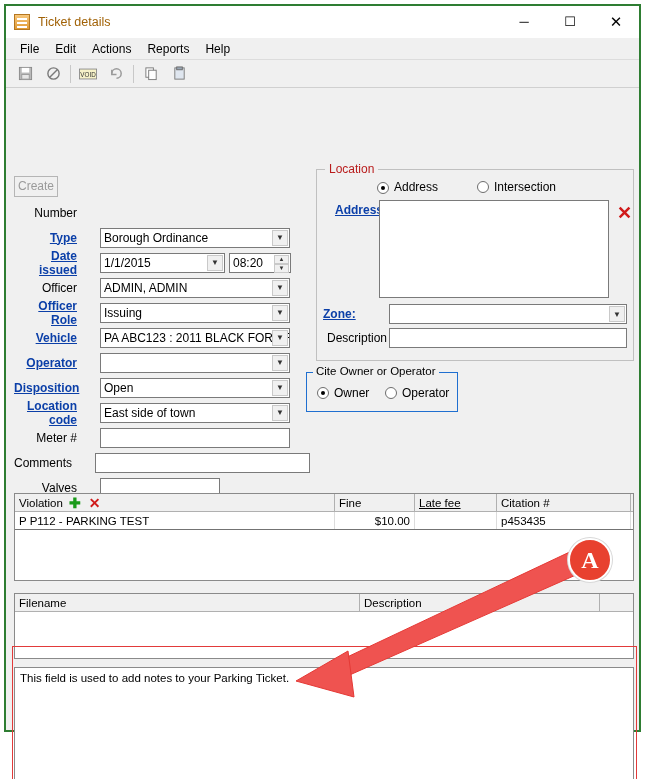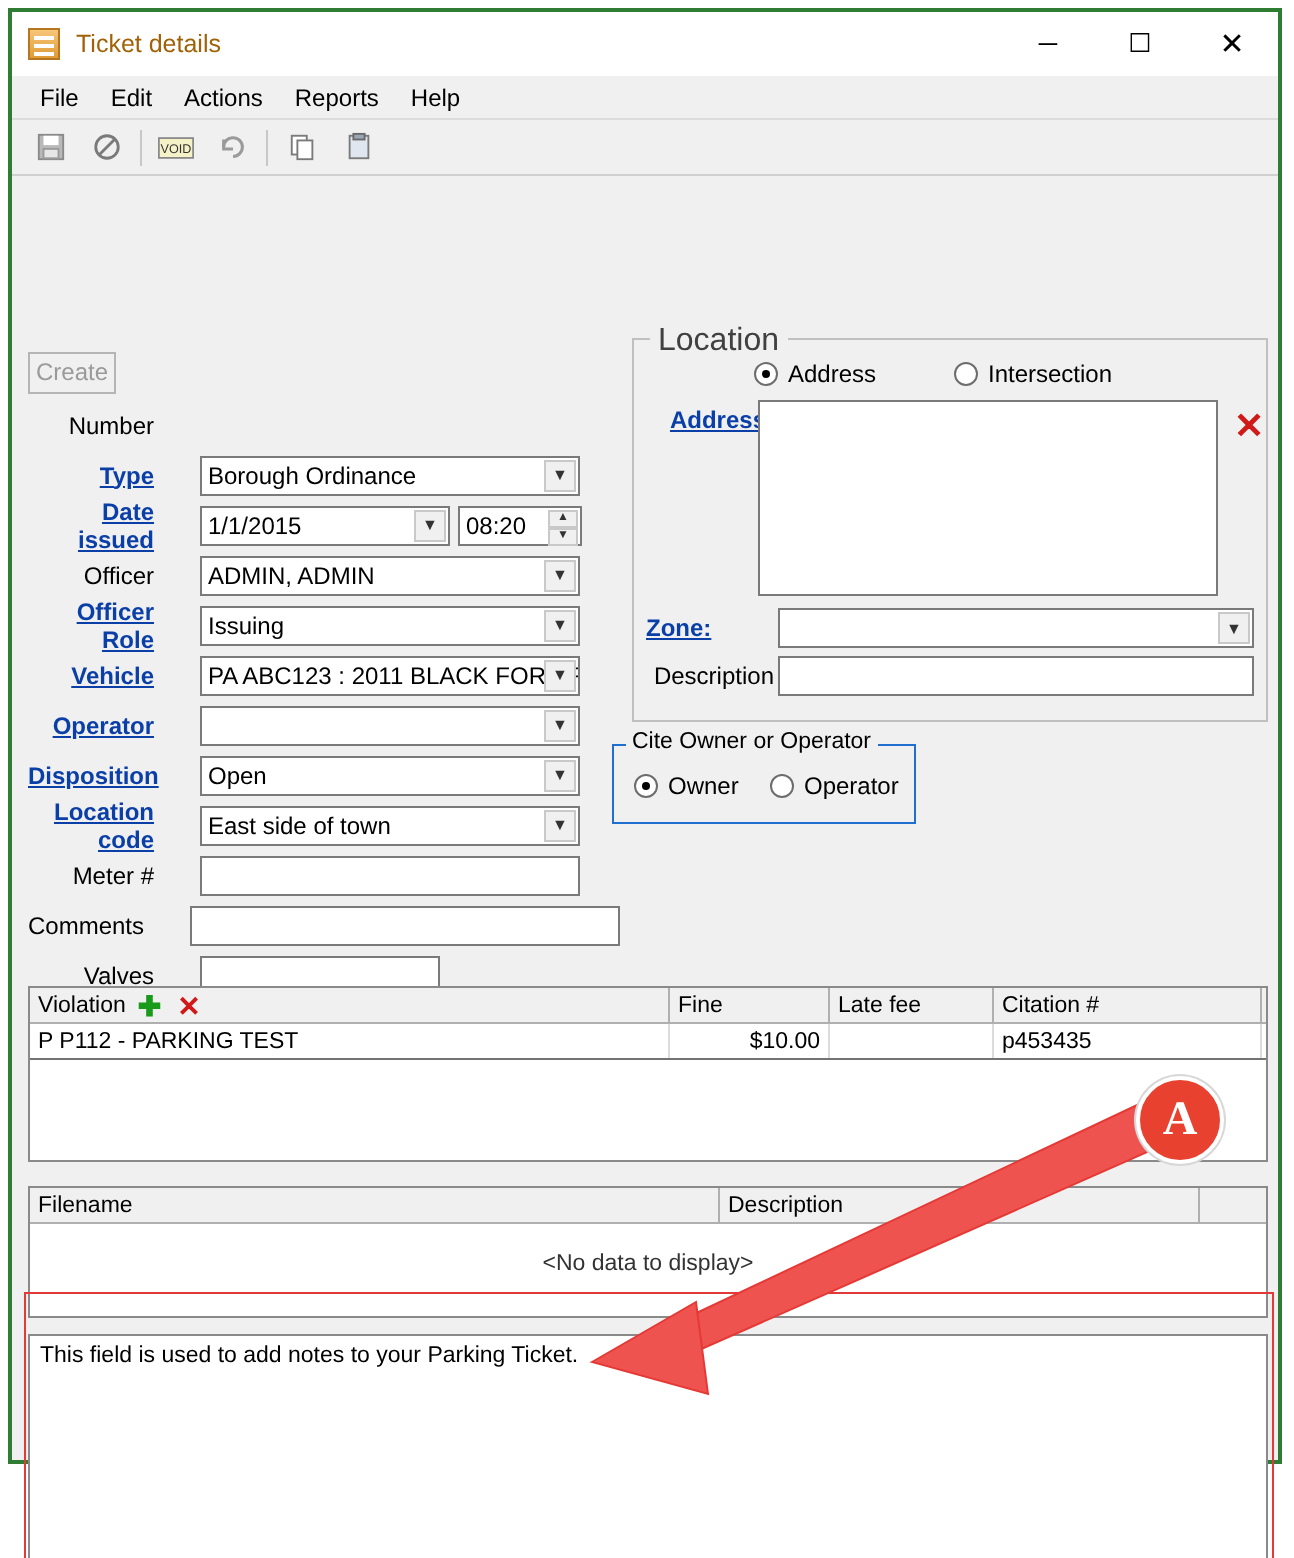--- a/index.html
+++ b/index.html
@@ -136,21 +136,21 @@
     margin-right: 10px;
   }
 
   
   #location-group {
     position:absolute; left:310px; top:80px; width:318px; height:192px;
     border:1px solid #c0c0c0;
   }
   #location-group .grp-title {
     position:absolute; left:8px; top:-8px; background:#f0f0f0;
-    padding: 0 4px; font-size:16px; color:#404040;
+    padding: 0 4px; font-size:12px; color:#b91c1c;
   }
   .radio {
     display:inline-flex; align-items:center; gap:5px; font-size:12px;
   }
   .radio .dot {
     width:12px; height:12px; border-radius:50%;
     border:1px solid #6d6d6d; background:#fff;
     display:inline-block; position:relative;
   }
   .radio.checked .dot:after{
@@ -176,21 +176,21 @@
   }
   .grid-head {
     display:flex; height:18px; background:#f0f0f0;
     border-bottom:1px solid #b0b0b0; font-size:11.5px;
   }
   .grid-head .cell { border-right:1px solid #b0b0b0; padding:2px 4px; display:flex; align-items:center; }
   .grid-row { display:flex; height:18px; font-size:11.5px; border-bottom:1px solid #737373; }
   .grid-row .cell { border-right:1px solid #dcdcdc; padding:2px 4px; display:flex; align-items:center; }
   .c-violation { width: 320px; }
   .c-fine { width: 80px; justify-content:flex-end; }
-  .c-late { width: 82px; }
+  .c-late { width: 82px; text-decoration: underline; }
   .c-citation { width: 134px; }
 
   .add-icon { color:#1a9a1a; font-weight:bold; font-size:14px; margin-left:6px; }
   .del-icon { color:#d01a1a; font-weight:bold; font-size:14px; margin-left:8px; }
 
   
   #attach-grid {
     position:absolute; left:8px; top:504px; width:620px; height:66px;
     border:1px solid #8a8a8a; background:#fff;
   }
@@ -396,21 +396,21 @@
               <div>▲</div>
               <div>▼</div>
             </span>
         </div>
       </div>
     </div>
 
     <div id="location-group">
       <div class="grp-title">Location</div>
 
-      <div style="position:absolute; left:60px; top:10px;" class="radio checked">
+      <div style="position:absolute; left:60px; top:10px;align-items:flex-end;" class="radio checked">
         <span class="dot"></span>
         <span>Address</span>
       </div>
       <div style="position:absolute; left:160px; top:10px;" class="radio">
         <span class="dot"></span>
         <span>Intersection</span>
       </div>
 
       <div style="position:absolute; left:6px; top:33px; width:64px; text-align:right; color:#0b3fa8; text-decoration:underline; font-weight:bold;">Address:</div>
       <div style="position:absolute; left:62px; top:30px; width:230px; height:98px; border:1px solid #7a7a7a; background:#fff;"></div>
@@ -455,21 +455,20 @@
         <div class="cell c-late"></div>
         <div class="cell c-citation">p453435</div>
       </div>
     </div>
 
     <div id="attach-grid">
       <div class="grid-head">
         <div class="cell c-filename">Filename</div>
         <div class="cell c-description">Description</div>
       </div>
-      <div id="no-data">&lt;No data to display&gt;</div>
     </div>
 
     <div id="notes-highlight"></div>
     <div id="notes-box">This field is used to add notes to your Parking Ticket.</div>
 
     <div id="callout">
       <svg width="340" height="175" viewBox="0 0 340 175">
         <g>
           <polygon points="300,20 318,38 60,152 50,138" fill="#ef5350" stroke="#e53935" stroke-width="1"></polygon>
           <polygon points="20,152 72,122 78,168" fill="#ef5350" stroke="#e53935" stroke-width="1"></polygon>

